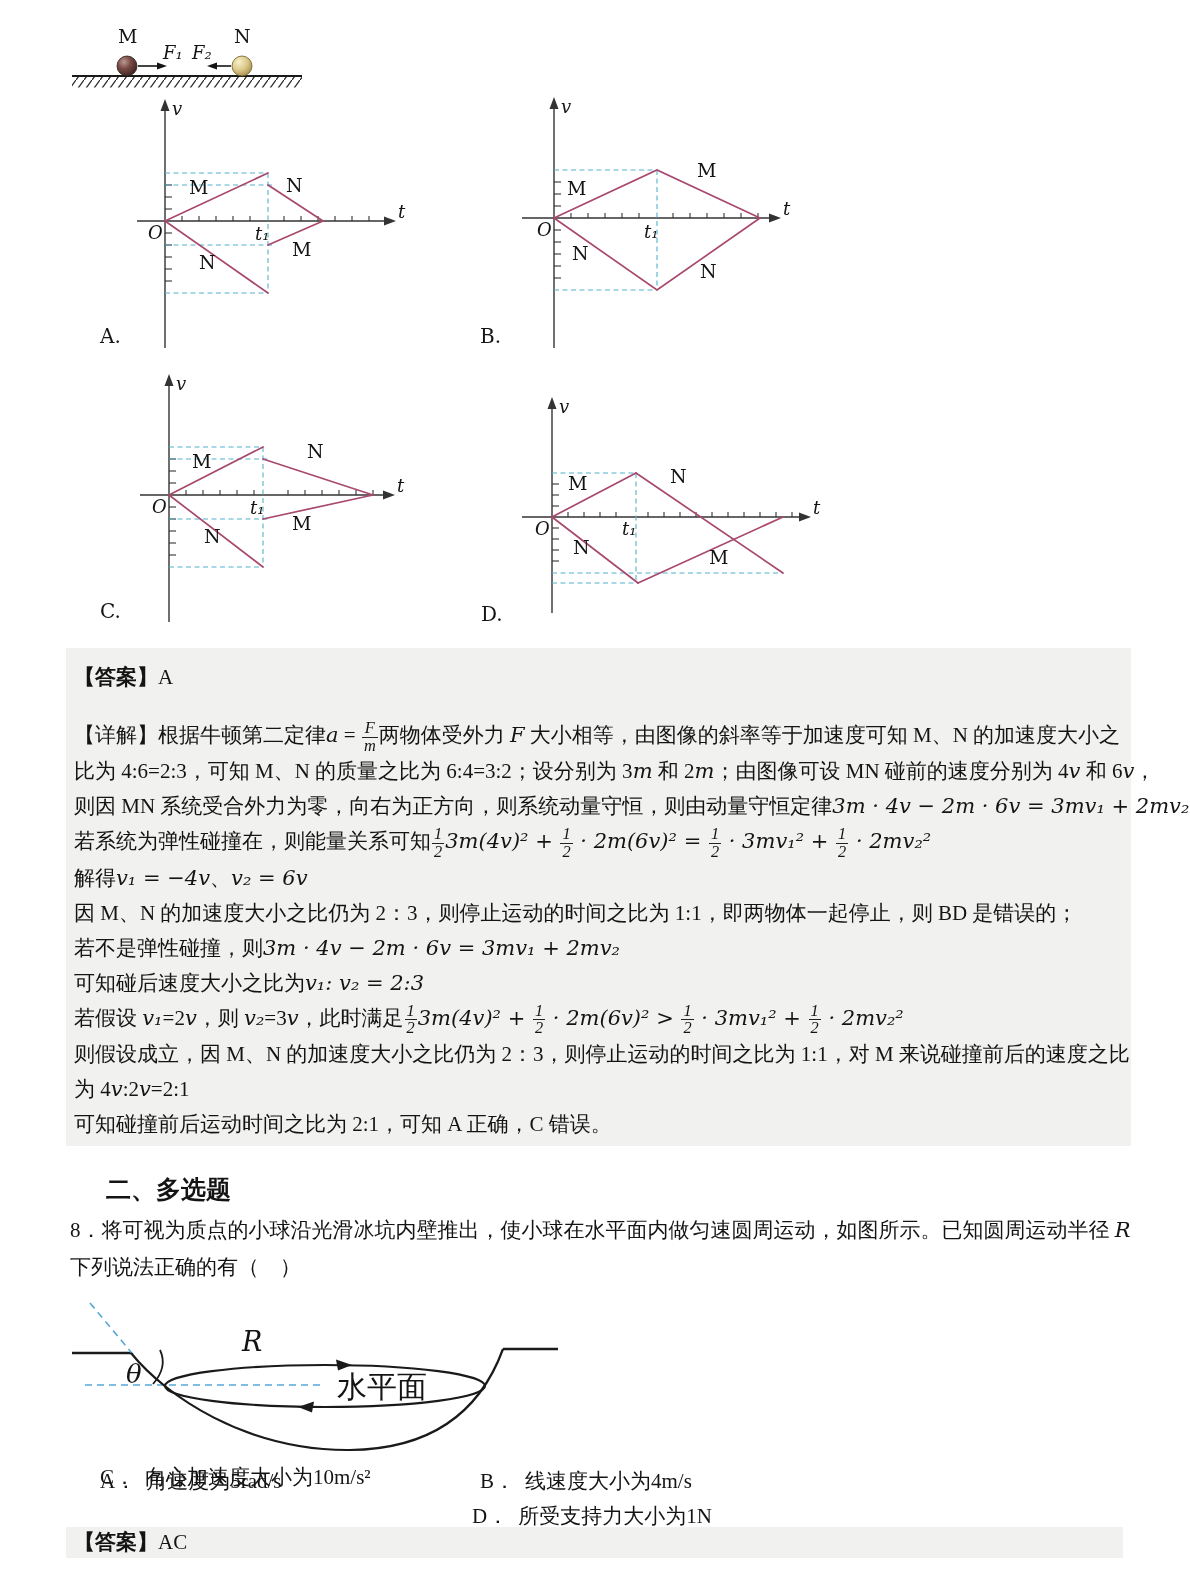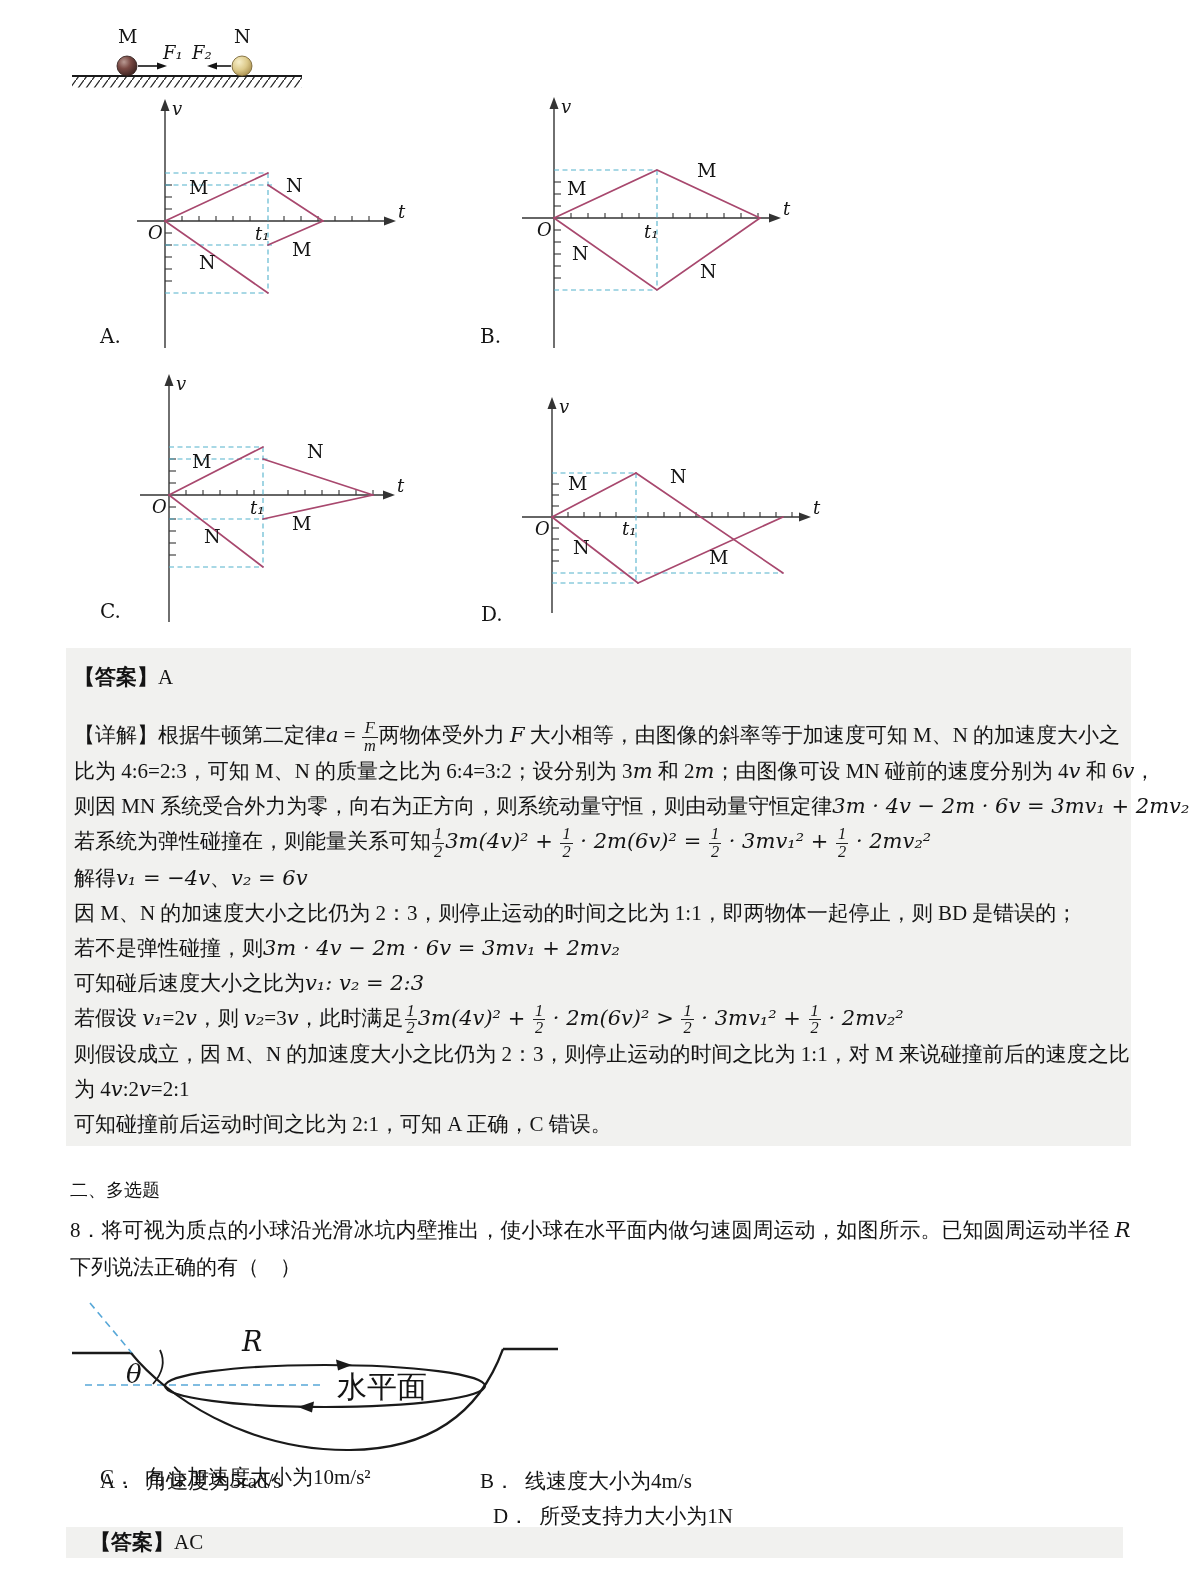--- a/index.html
+++ b/index.html
@@ -9,21 +9,21 @@
   }
   .abs{position:absolute;}
   .gray-block{background:#f1f1ef;}
   .line{white-space:nowrap;font-size:21px;line-height:35px;}
   .line i{font-family:"DejaVu Serif",serif;}
   .frac{display:inline-block;vertical-align:middle;text-align:center;line-height:1.02;font-size:0.78em;font-style:italic;margin:0 1px;}
   .frac .num{display:block;border-bottom:1.2px solid #222;padding:0 2px;}
   .frac .den{display:block;padding:0 2px;}
   .ans-line{font-size:21px;line-height:34px;white-space:nowrap;}
   .ans-label{font-weight:bold;}
-  .section-head{font-size:18px;font-weight:normal;line-height:28px;white-space:nowrap;}
+  .section-head{font-size:25px;font-weight:bold;line-height:28px;white-space:nowrap;margin-left:36px;}
   .opt{font-size:21px;line-height:32px;white-space:nowrap;}
   .opt .optkey{margin-right:10px;}
   
   svg text{fill:#141414;font-family:"DejaVu Serif","Liberation Serif",serif;}
   .axis{stroke:#333;stroke-width:1.4;fill:none;}
   .tick{stroke:#333;stroke-width:1.1;}
   .curve{stroke:#a8486e;stroke-width:1.7;fill:none;stroke-linecap:round;}
   .dash{stroke:#53b2cc;stroke-width:1.1;fill:none;stroke-dasharray:5 3.5;}
   .bdash{stroke:#58a8d8;stroke-width:1.6;fill:none;stroke-dasharray:7 5;}
   .glabel{font-size:19px;}
@@ -303,21 +303,21 @@
 
 <div class="abs opt" style="left:100px;top:1465px;">
   <span class="optkey">A．</span><span>角速度为5rad/s</span>
 </div>
 <div class="abs opt" style="left:480px;top:1465px;">
   <span class="optkey">B．</span><span>线速度大小为4m/s</span>
 </div>
 <div class="abs opt" style="left:100px;top:1461px;">
   <span class="optkey">C．</span><span>向心加速度大小为10m/s²</span>
 </div>
-<div class="abs opt" style="left:493px;top:1500px;text-align:center;">
+<div class="abs opt" style="left:472px;top:1500px;text-align:center;">
   <span class="optkey">D．</span><span>所受支持力大小为1N</span>
 </div>
 
 <div class="abs gray-block" style="left:66px;top:1527px;width:1057px;height:31px;">
-  <div class="ans-line" style="line-height:31px;padding-left:24px;border-radius:8px;">
+  <div class="ans-line" style="line-height:31px;padding-left:8px;border-radius:8px;">
     <span class="ans-label">【答案】</span><span>AC</span>
   </div>
 </div>
 
 </body></html>

